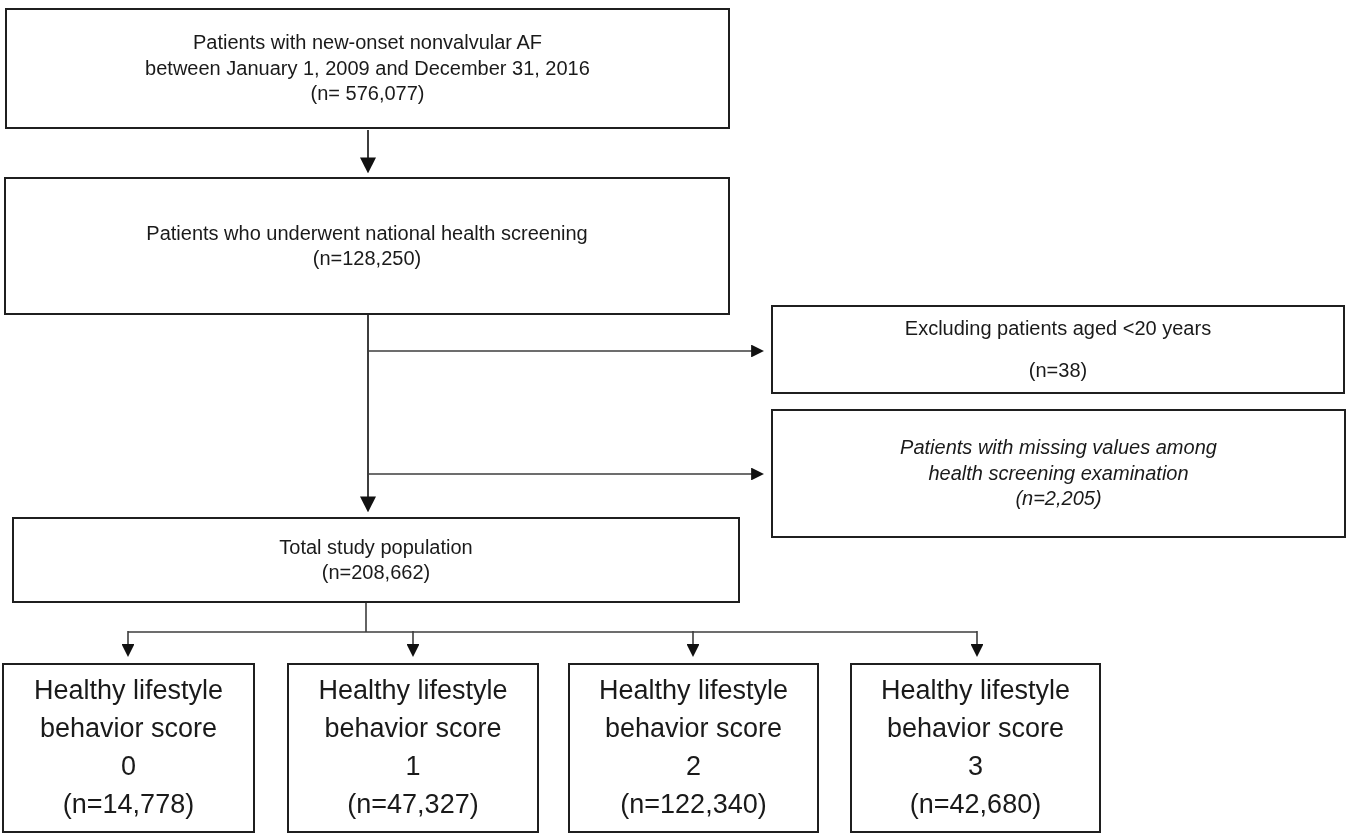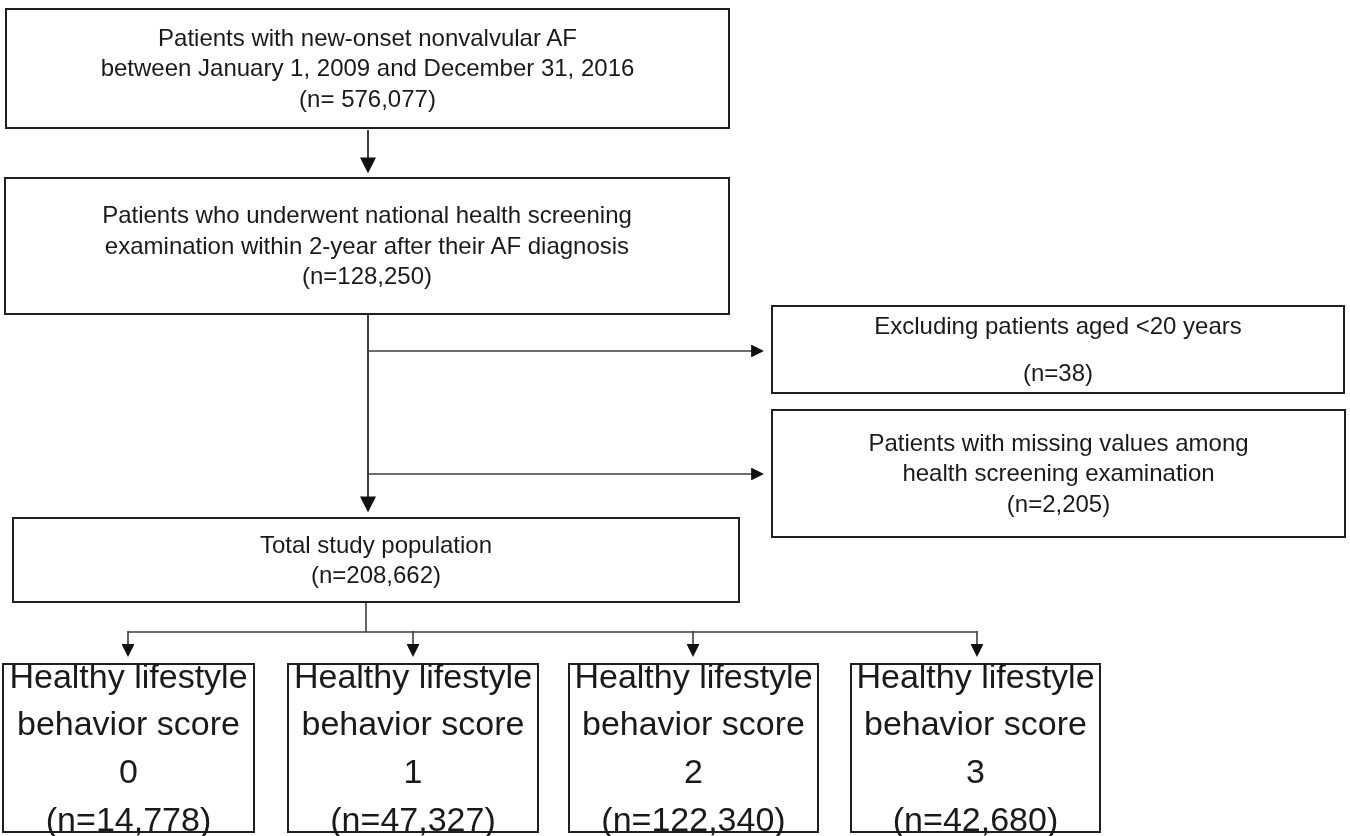--- a/index.html
+++ b/index.html
@@ -31,22 +31,22 @@
     display: flex;
     flex-direction: column;
     justify-content: center;
     align-items: center;
     text-align: center;
   }
   .box .text-line {
     line-height: 1.27;
     white-space: nowrap;
   }
-  .fs28 .text-line { font-size: 24px; }
-  .fs27 .text-line { font-size: 34px; line-height: 1.4; }
+  .fs28 .text-line { font-size: 20px; }
+  .fs27 .text-line { font-size: 27px; line-height: 1.4; }
 </style>
 </head>
 <body>
 
 <div class="canvas">
 
   <svg class="connectors" width="1350" height="836" viewBox="0 0 1350 836" xmlns="http://www.w3.org/2000/svg">
     <defs>
       <marker id="arrow" viewBox="0 0 10 10" refX="8.5" refY="5" markerWidth="8" markerHeight="8" orient="auto-start-reverse">
         <path d="M0,0 L10,5 L0,10 z" fill="#111111"></path>
@@ -65,30 +65,29 @@
   </svg>
 
   <div class="box fs28" style="left:5px; top:8px; width:725px; height:121px;">
     <div class="text-line">Patients with new-onset nonvalvular AF</div>
     <div class="text-line">between January 1, 2009 and December 31, 2016</div>
     <div class="text-line">(n= 576,077)</div>
   </div>
 
   <div class="box fs28" style="left:4px; top:177px; width:726px; height:138px;">
     <div class="text-line">Patients who underwent national health screening</div>
-    <div class="text-line">examination within 2-year after their AF diagnosis</div>
     <div class="text-line">(n=128,250)</div>
   </div>
 
   <div class="box fs28" style="left:771px; top:305px; width:574px; height:89px;gap:17px;">
     <div class="text-line">Excluding patients aged &lt;20 years</div>
     <div class="text-line">(n=38)</div>
   </div>
 
-  <div class="box fs28" style="left:771px; top:409px; width:575px; height:129px;">
+  <div class="box fs28" style="left:771px; top:409px; width:575px; height:129px;font-style:italic;">
     <div class="text-line">Patients with missing values among</div>
     <div class="text-line">health screening examination</div>
     <div class="text-line">(n=2,205)</div>
   </div>
 
   <div class="box fs28" style="left:2px; top:517px; width:728px; height:86px;margin-left:10px;">
     <div class="text-line">Total study population</div>
     <div class="text-line">(n=208,662)</div>
   </div>
 

